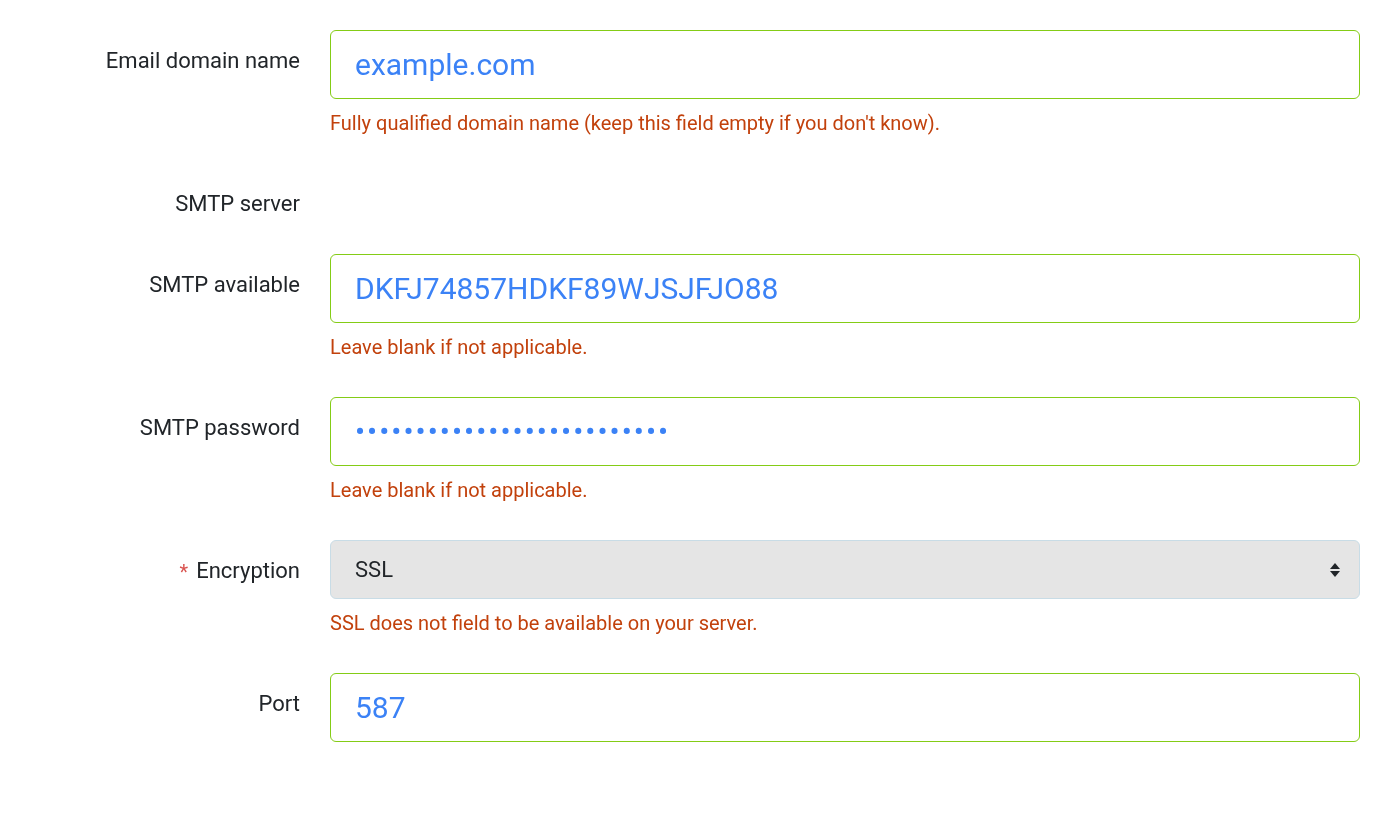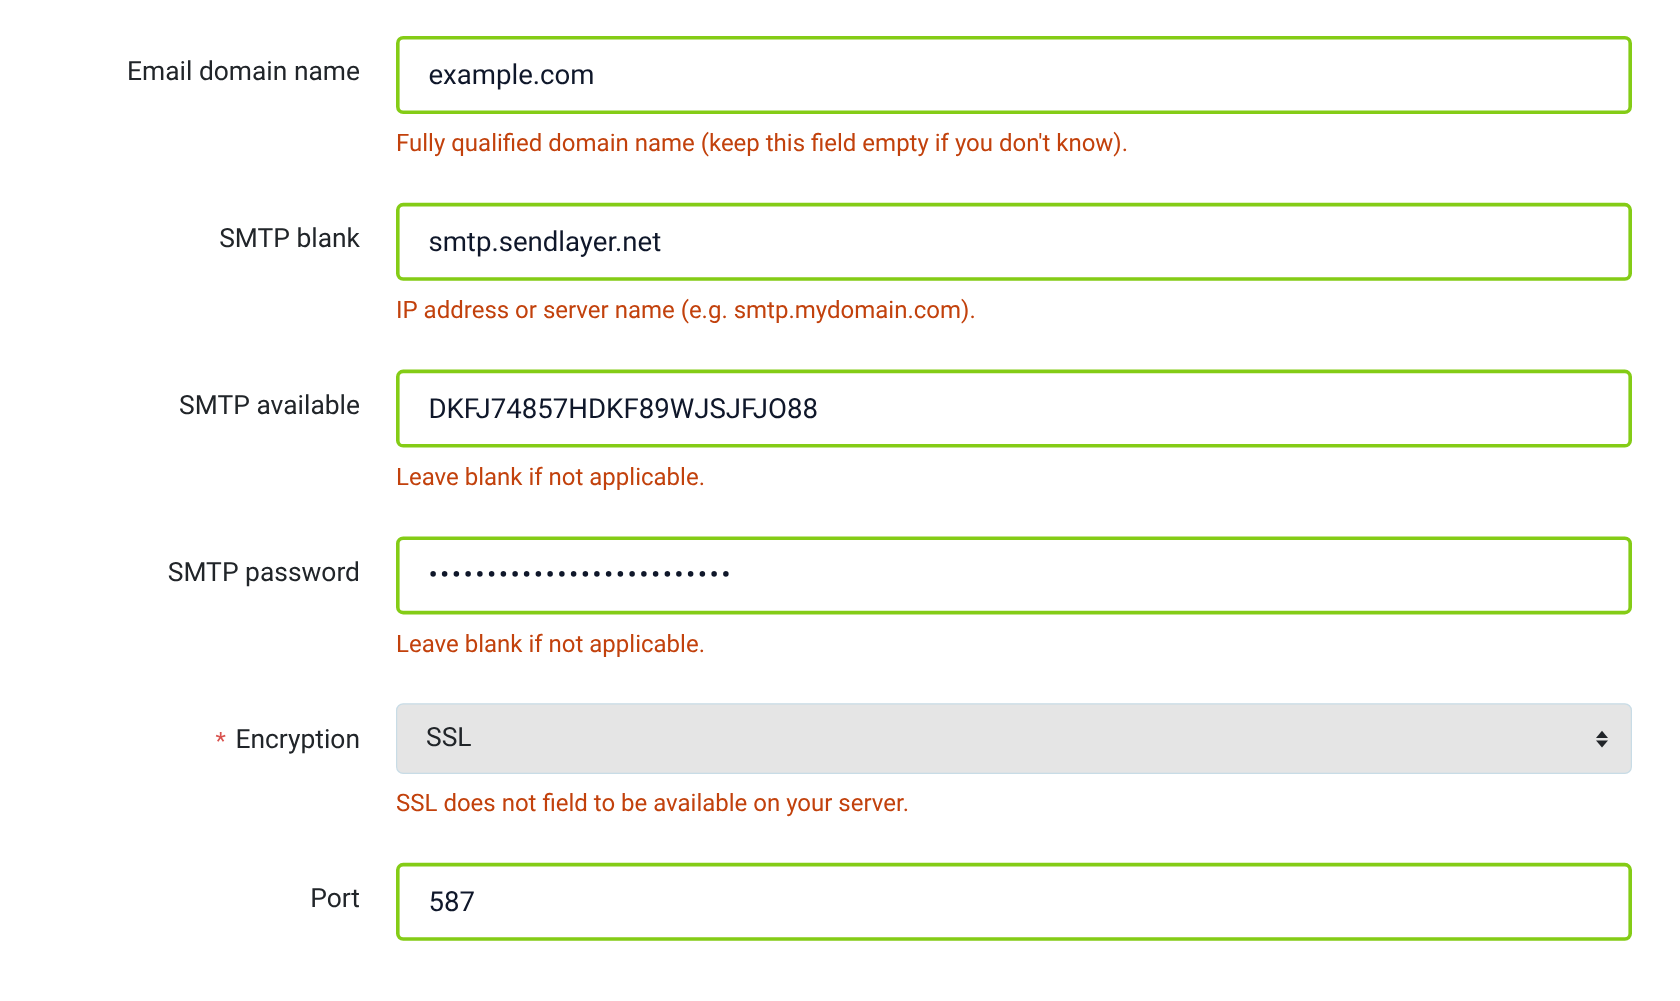--- a/index.html
+++ b/index.html
@@ -35,24 +35,24 @@
       font-size: 20px;
       vertical-align: middle;
     }
     .form-field {
       flex: 1;
       max-width: 1030px;
     }
     .form-input {
       width: 100%;
       padding: 16px 24px;
-      font-size: 23px;
-      color: #0f172a;
+      font-size: 30px;
+      color: #3b82f6;
       background: #ffffff;
-      border: 3px solid #84cc16;
+      border: 1px solid #84cc16;
       border-radius: 6px;
       outline: none;
       font-family: inherit;
     }
     .form-select {
       width: 100%;
       padding: 16px 24px;
       font-size: 22px;
       color: #212529;
       background: #e5e5e5;
@@ -108,25 +108,21 @@
 
 <div class="form-row">
   <div class="form-label">Email domain name</div>
   <div class="form-field">
     <input type="text" class="form-input" value="example.com" style="">
     <div class="form-help">Fully qualified domain name (keep this field empty if you don't know).</div>
   </div>
 </div>
 
 <div class="form-row">
-  <div class="form-label">SMTP blank</div>
-  <div class="form-field">
-    <input type="text" class="form-input" value="smtp.sendlayer.net" style="">
-    <div class="form-help">IP address or server name (e.g. smtp.mydomain.com).</div>
-  </div>
+  <div class="form-label">SMTP server</div>
 </div>
 
 <div class="form-row">
   <div class="form-label">SMTP available</div>
   <div class="form-field">
     <input type="text" class="form-input" value="DKFJ74857HDKF89WJSJFJO88" style="">
     <div class="form-help">Leave blank if not applicable.</div>
   </div>
 </div>
 

